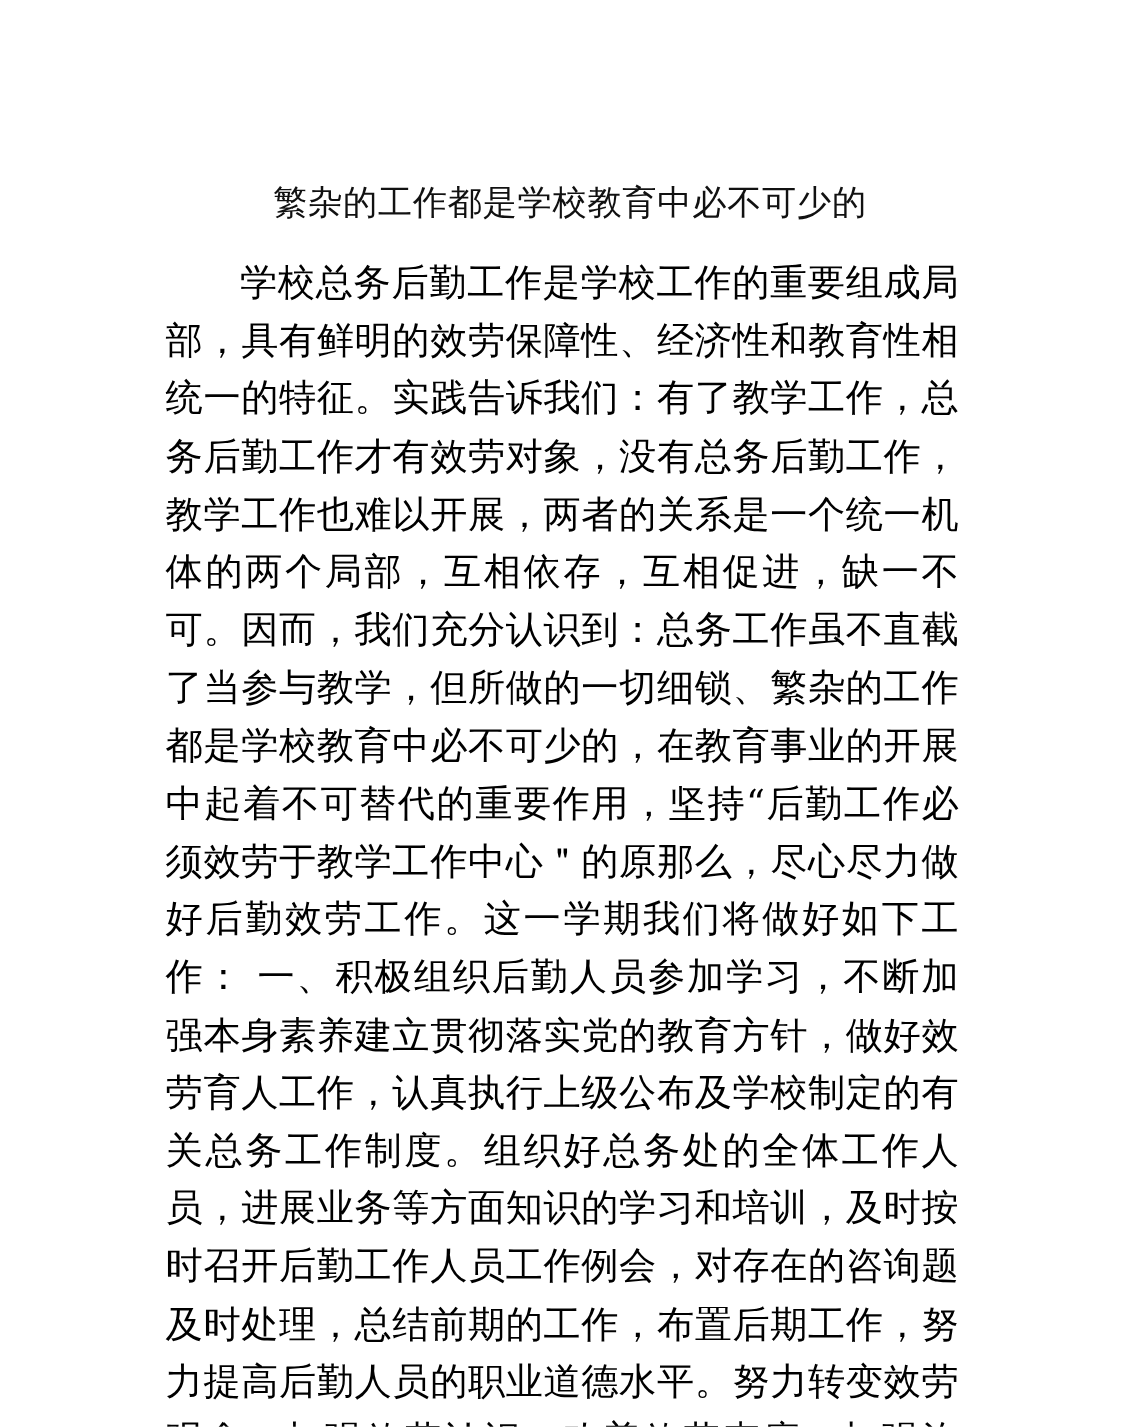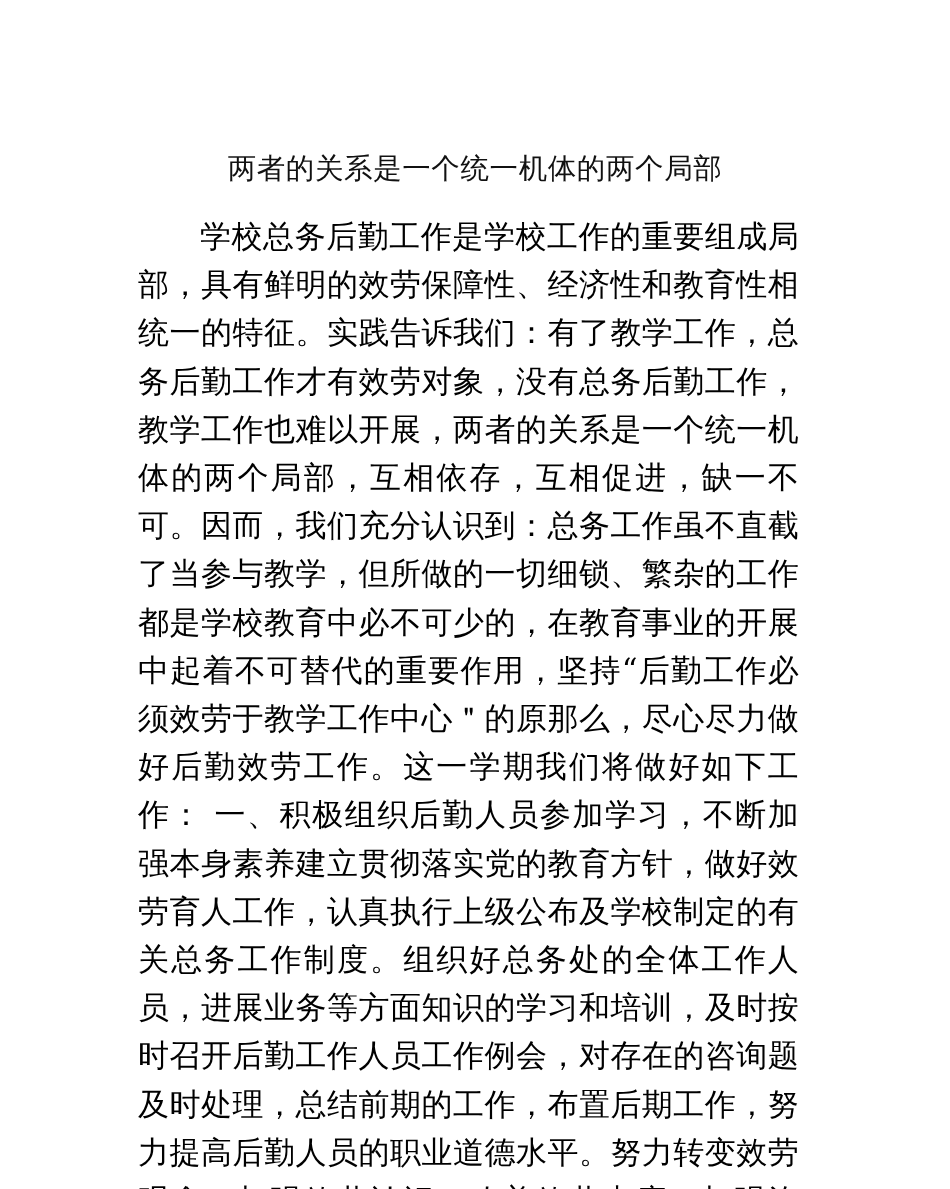--- a/index.html
+++ b/index.html
@@ -55,19 +55,19 @@
     text-indent: 2em;
     color: #000000;
     word-break: break-all;
   }
 </style>
 </head>
 <body>
 
 <div class="page">
 
-  <h1 class="doc-title">两者的关系是一个统一机体的两个局部</h1>
+  <h1 class="doc-title">繁杂的工作都是学校教育中必不可少的</h1>
 
   <div class="body-block">
     <p class="body-para">学校总务后勤工作是学校工作的重要组成局部，具有鲜明的效劳保障性、经济性和教育性相统一的特征。实践告诉我们：有了教学工作，总务后勤工作才有效劳对象，没有总务后勤工作，教学工作也难以开展，两者的关系是一个统一机体的两个局部，互相依存，互相促进，缺一不可。因而，我们充分认识到：总务工作虽不直截了当参与教学，但所做的一切细锁、繁杂的工作都是学校教育中必不可少的，在教育事业的开展中起着不可替代的重要作用，坚持“后勤工作必须效劳于教学工作中心＂的原那么，尽心尽力做好后勤效劳工作。这一学期我们将做好如下工作： 一、积极组织后勤人员参加学习，不断加强本身素养建立贯彻落实党的教育方针，做好效劳育人工作，认真执行上级公布及学校制定的有关总务工作制度。组织好总务处的全体工作人员，进展业务等方面知识的学习和培训，及时按时召开后勤工作人员工作例会，对存在的咨询题及时处理，总结前期的工作，布置后期工作，努力提高后勤人员的职业道德水平。努力转变效劳观念，加强效劳认识，改善效劳态度，加强沟通，互相协作，提高工作主动性和时效性。让全体后勤人员认识到学校后勤工作的重要性，以高度的责任感和主人翁认识投入到后勤工作中来。 二、坚持做好后勤效劳常规</p>
   </div>
 
 </div>
 
 </body></html>

